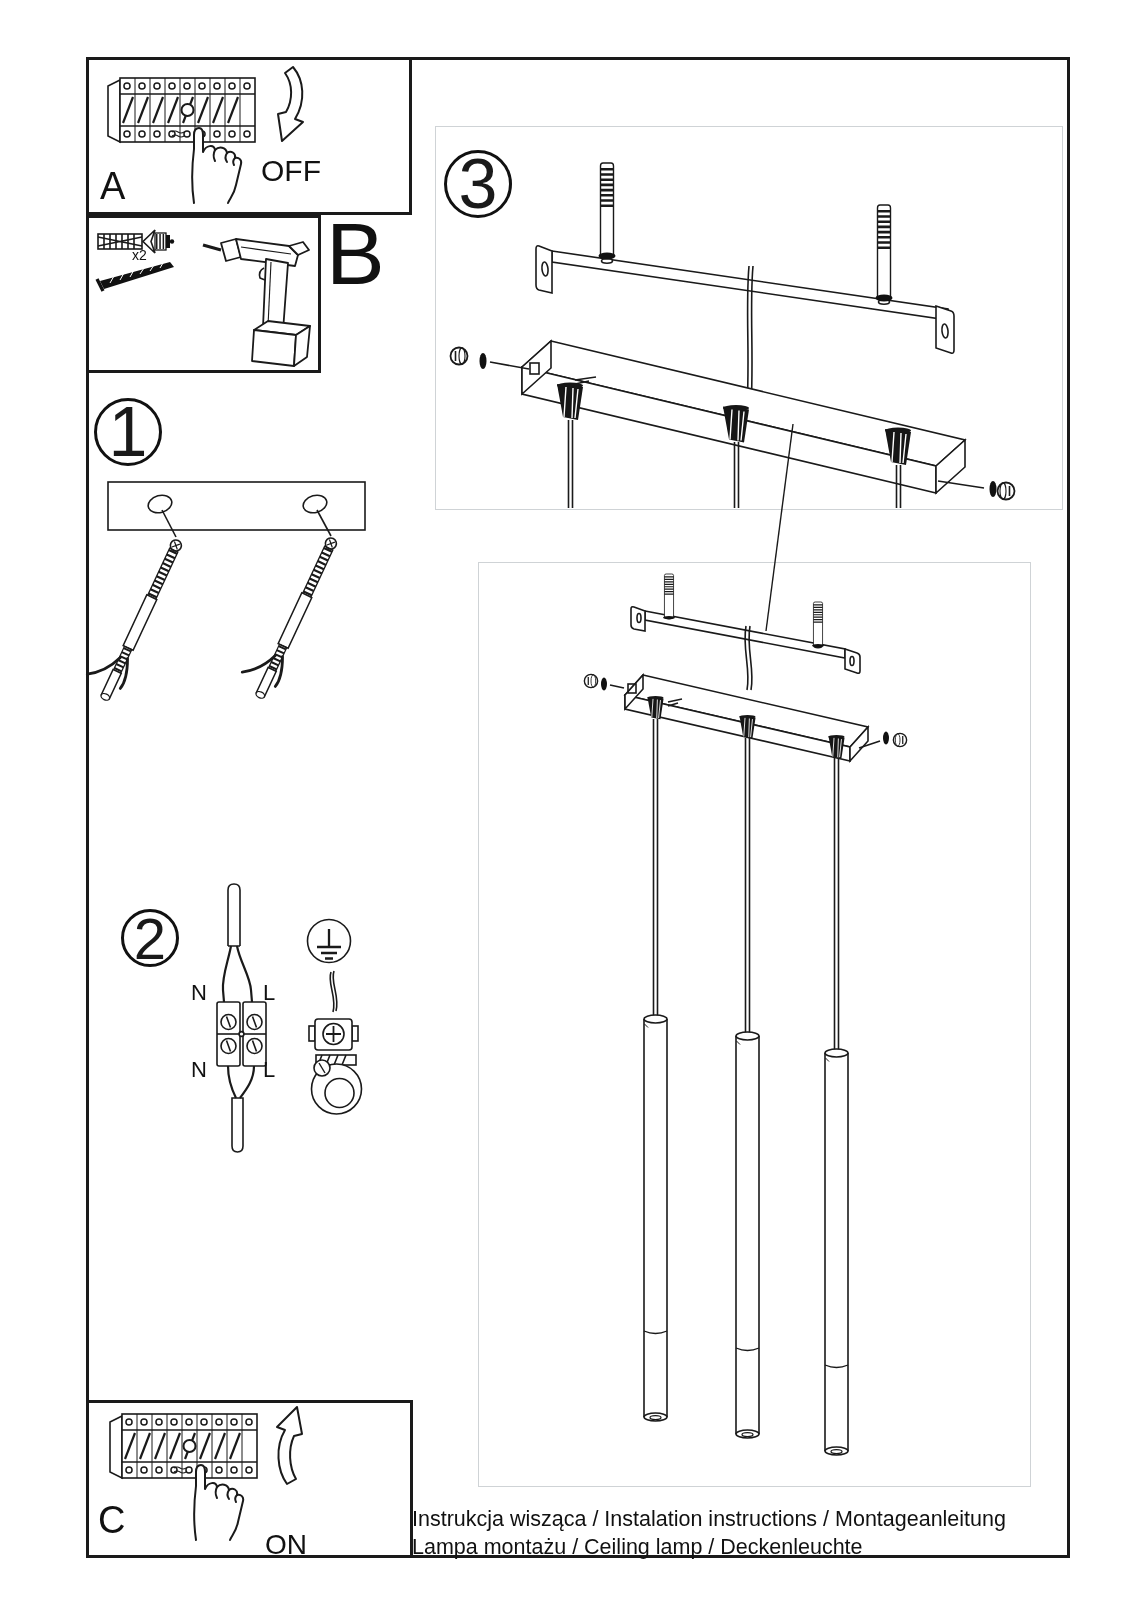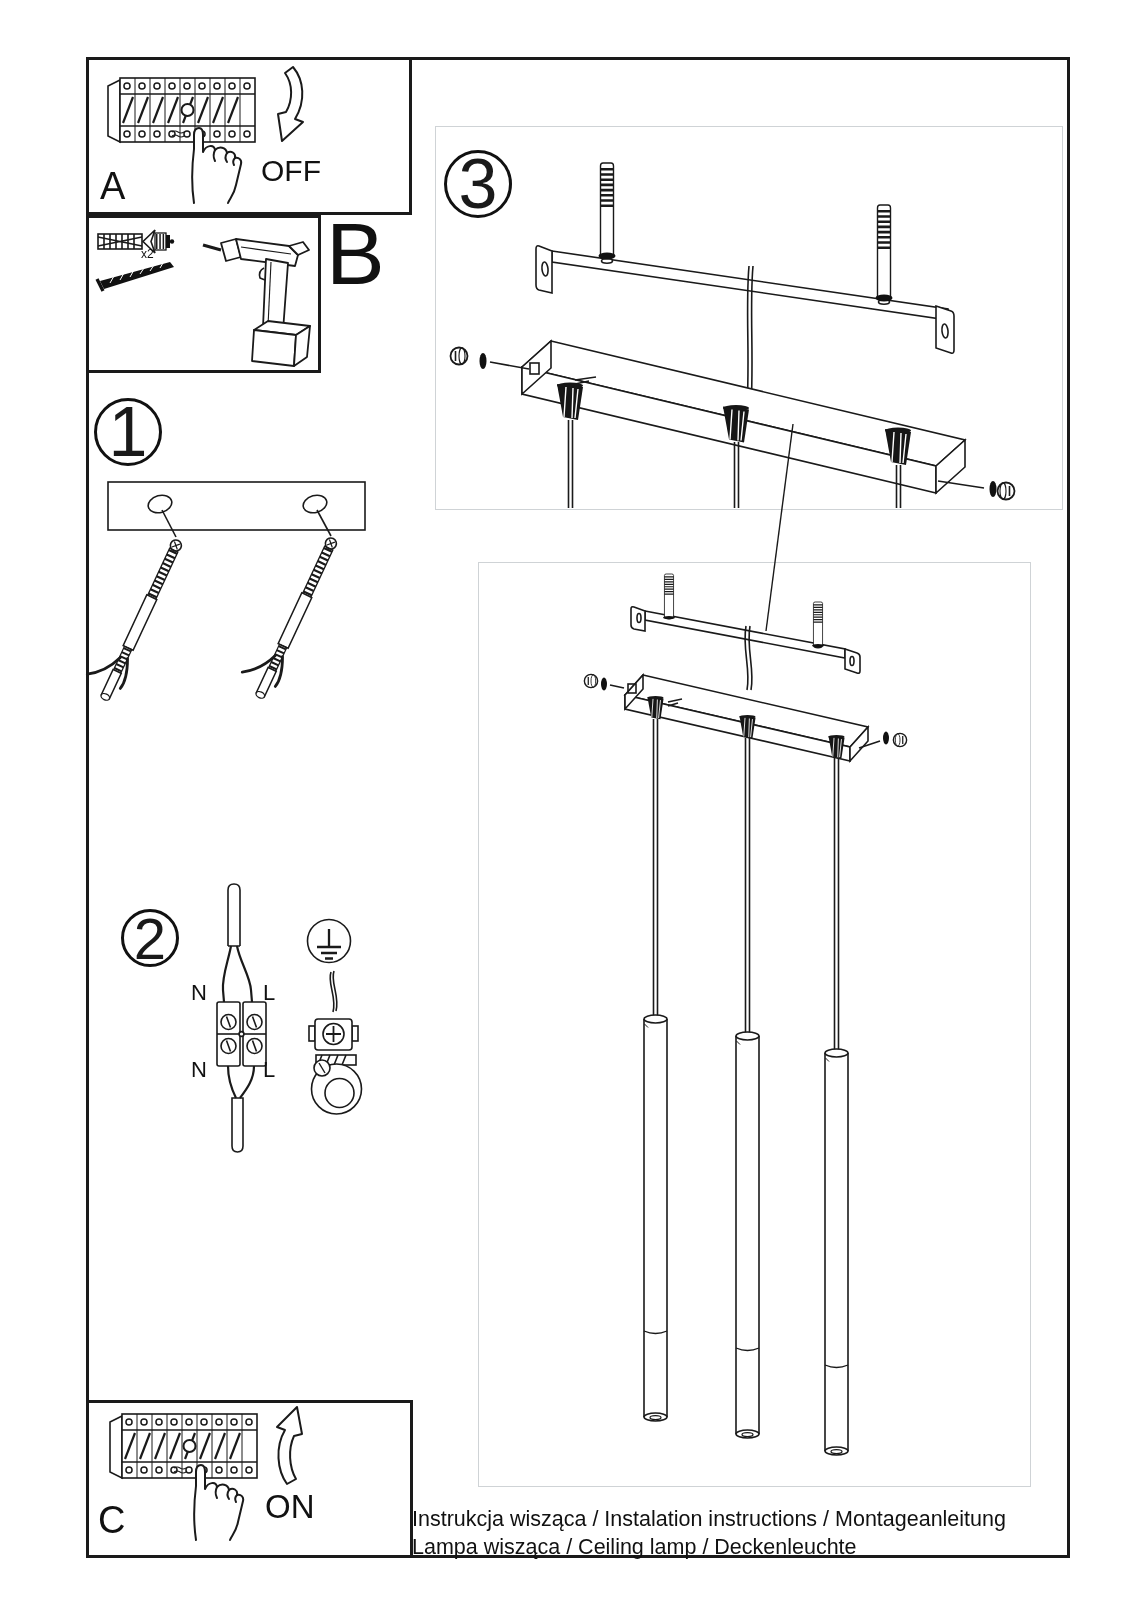--- a/index.html
+++ b/index.html
@@ -281,35 +281,35 @@
     <g>
       <use href="#breaker" transform="translate(108,1412)"></use>
       <use href="#hand" transform="translate(200,1468)"></use>
       <path fill="#fff" stroke="#1a1a1a" stroke-width="2" stroke-linejoin="round" d="M287,1484 C277,1470 275,1447 285,1430 L277,1427 L297,1407 L302,1434 L294,1436 C288,1449 289,1467 296,1479 Z"></path>
     </g>
   </svg>
 
   <div class="lbl" style="left:100px;top:167px;font-size:38px;">A</div>
   <div class="lbl" style="left:261px;top:156px;font-size:30px;">OFF</div>
   <div class="lbl" style="left:326px;top:210px;font-size:88px;">B</div>
-  <div class="lbl" style="left:132px;top:248px;font-size:12px;margin-left:9px;">x2</div>
+  <div class="lbl" style="left:132px;top:248px;font-size:14px;">x2</div>
 
   <div class="circle-step" style="left:94px;top:398px;width:68px;height:68px;font-size:70px;">
     <span>1</span>
   </div>
   <div class="circle-step" style="left:121px;top:909px;width:58px;height:58px;font-size:58px;">
     <span>2</span>
   </div>
   <div class="circle-step" style="left:444px;top:150px;width:68px;height:68px;font-size:70px;">
     <span>3</span>
   </div>
 
   <div class="lbl" style="left:191px;top:982px;font-size:22px;">N</div>
   <div class="lbl" style="left:263px;top:982px;font-size:22px;">L</div>
   <div class="lbl" style="left:191px;top:1059px;font-size:22px;">N</div>
   <div class="lbl" style="left:263px;top:1059px;font-size:22px;">L</div>
 
   <div class="lbl" style="left:98px;top:1501px;font-size:38px;">C</div>
-  <div class="lbl" style="left:265px;top:1490px;font-size:33px;">ON</div>
+  <div class="lbl" style="left:265px;top:1531px;font-size:28px;">ON</div>
 
   <div class="lbl" style="left:412px;top:1509px;font-size:21.5px;">Instrukcja wisząca / Instalation instructions / Montageanleitung</div>
-  <div class="lbl" style="left:412px;top:1537px;font-size:21.5px;">Lampa wisząca / Ceiling lamp / Deckenleuchte</div>
+  <div class="lbl" style="left:412px;top:1537px;font-size:21.5px;">Lampa montażu / Ceiling lamp / Deckenleuchte</div>
 </div>
 
 </body></html>

